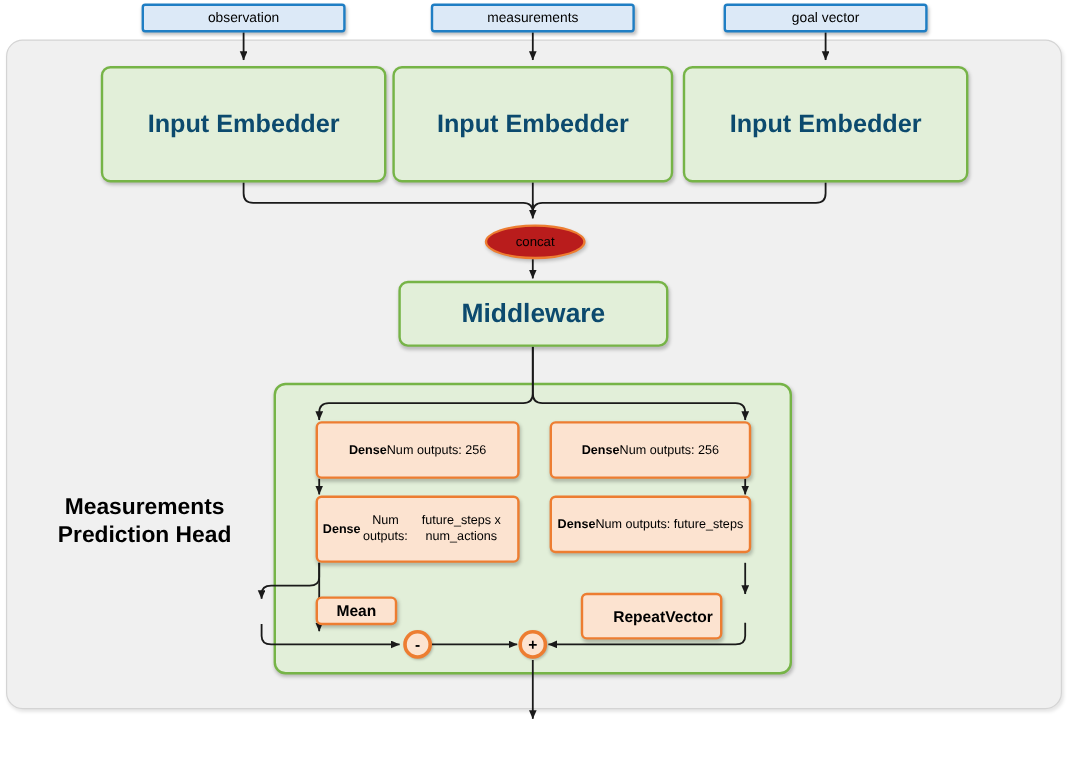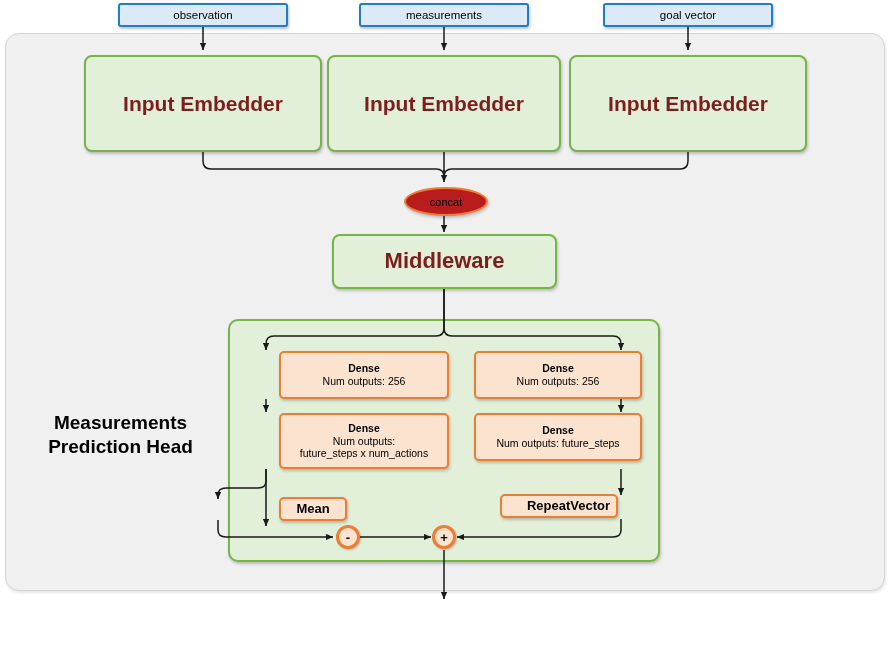--- a/index.html
+++ b/index.html
@@ -58,21 +58,21 @@
     color: #000000;
     font-size: 11.5px;
     box-shadow: 1px 2px 3px rgba(0,0,0,0.25);
   }
 
   
   .green-box {
     background: #e2efd9;
     border: 2px solid #76b447;
     border-radius: 8px;
-    color: #7f1d1d;
+    color: #0c4a6e;
     font-weight: bold;
     box-shadow: 1px 2px 3px rgba(0,0,0,0.22);
   }
   .green-box.embedder { font-size: 21px; }
   .green-box.middleware { font-size: 22px; }
 
   
   .head-container {
     position: absolute;
     left: 228px;
@@ -98,23 +98,22 @@
   }
 
   
   .orange-box {
     background: #fce3d0;
     border: 2px solid #ed7d31;
     border-radius: 5px;
     color: #000000;
     font-size: 10.5px;
     box-shadow: 1px 2px 3px rgba(0,0,0,0.22);
-    flex-direction: column;
+    flex-direction: row;
     padding: 2px 4px;
-    margin-left: 16px;
   }
   .orange-box .ttl { font-weight: bold; }
   .orange-box.plain { font-weight: bold; font-size: 13px; }
 
   
   .concat {
     position: absolute;
     left: 404px;
     top: 187px;
     width: 84px;
@@ -257,21 +256,21 @@
   <div class="node orange-box" style="left:458px; top:351px; width:168px; height:48px;">
     <div class="ttl">Dense</div>
     <div>Num outputs: 256</div>
   </div>
 
   <div class="node orange-box" style="left:458px; top:413px; width:168px; height:48px;">
     <div class="ttl">Dense</div>
     <div>Num outputs: future_steps</div>
   </div>
 
-  <div class="node orange-box plain" style="left:484px; top:494px; width:118px; height:24px;padding-left:23px;">
+  <div class="node orange-box plain" style="left:484px; top:494px; width:118px; height:39px;padding-left:23px;">
     <span>RepeatVector</span>
   </div>
 
   <div class="op-circle" style="left:336px; top:525px;">
     <span>-</span>
   </div>
   <div class="op-circle" style="left:432px; top:525px;">
     <span>+</span>
   </div>
 

